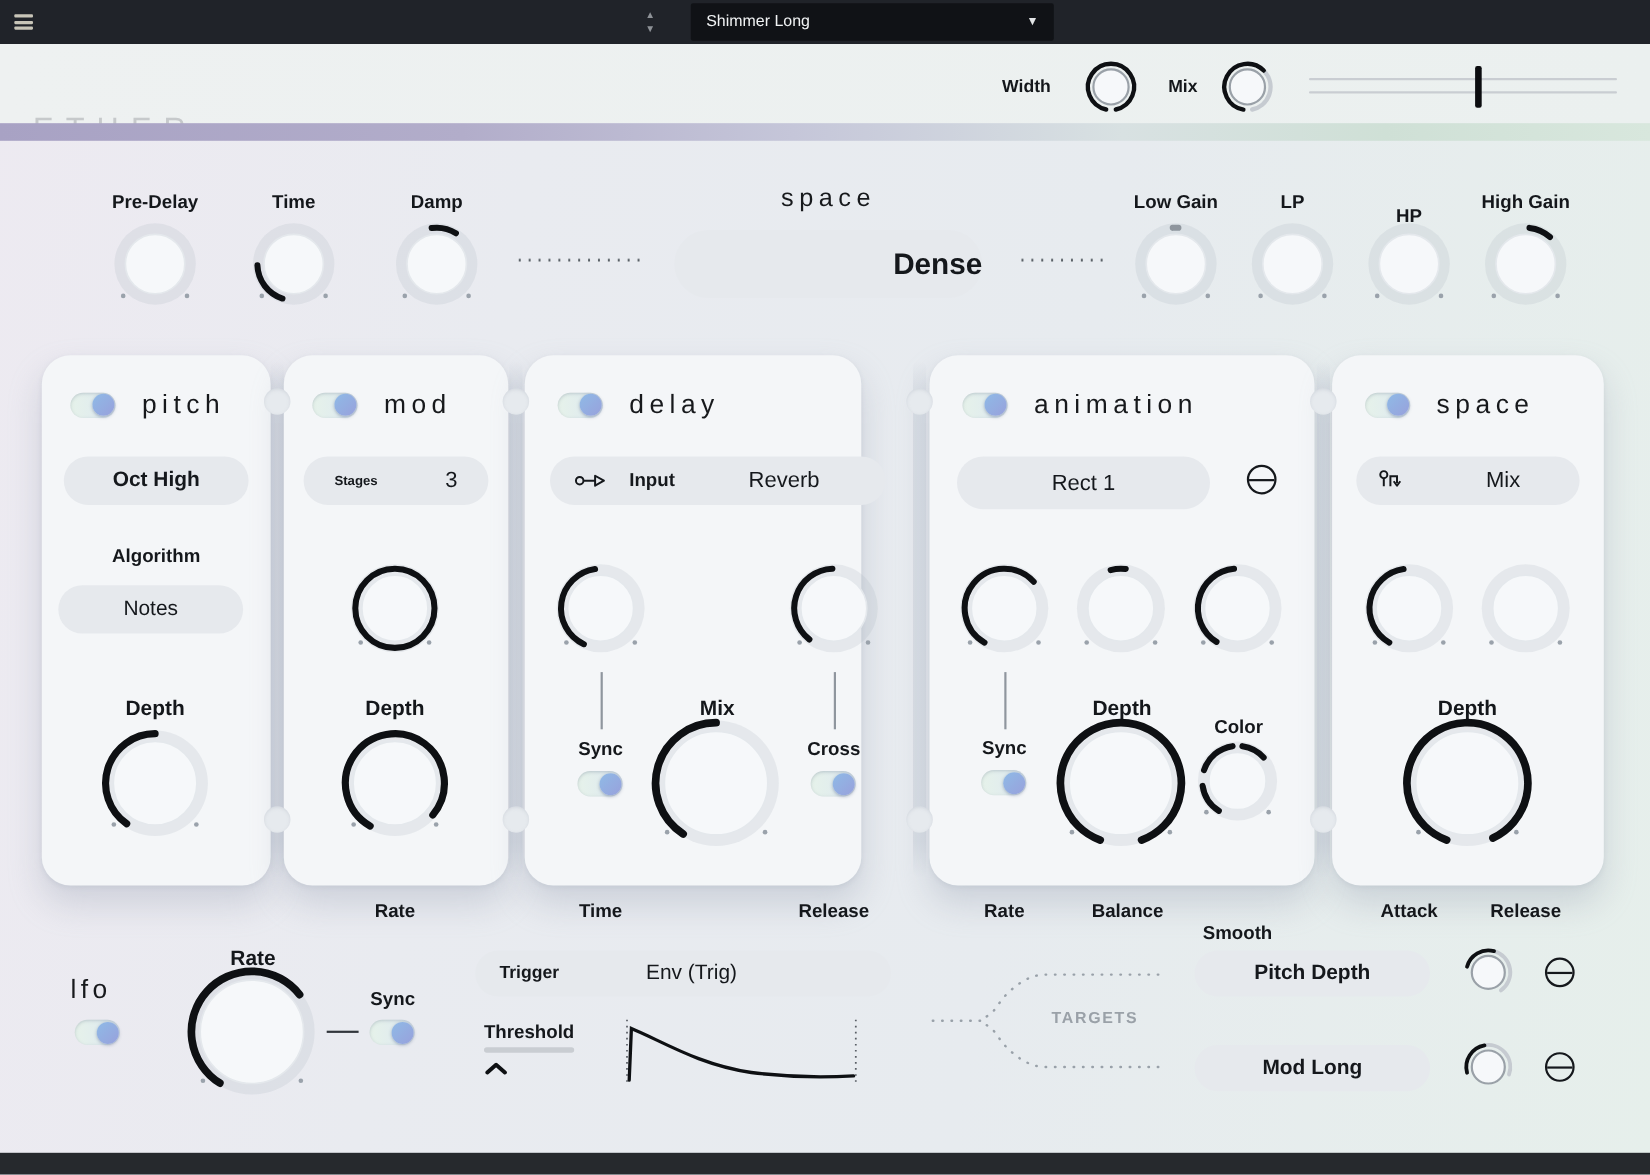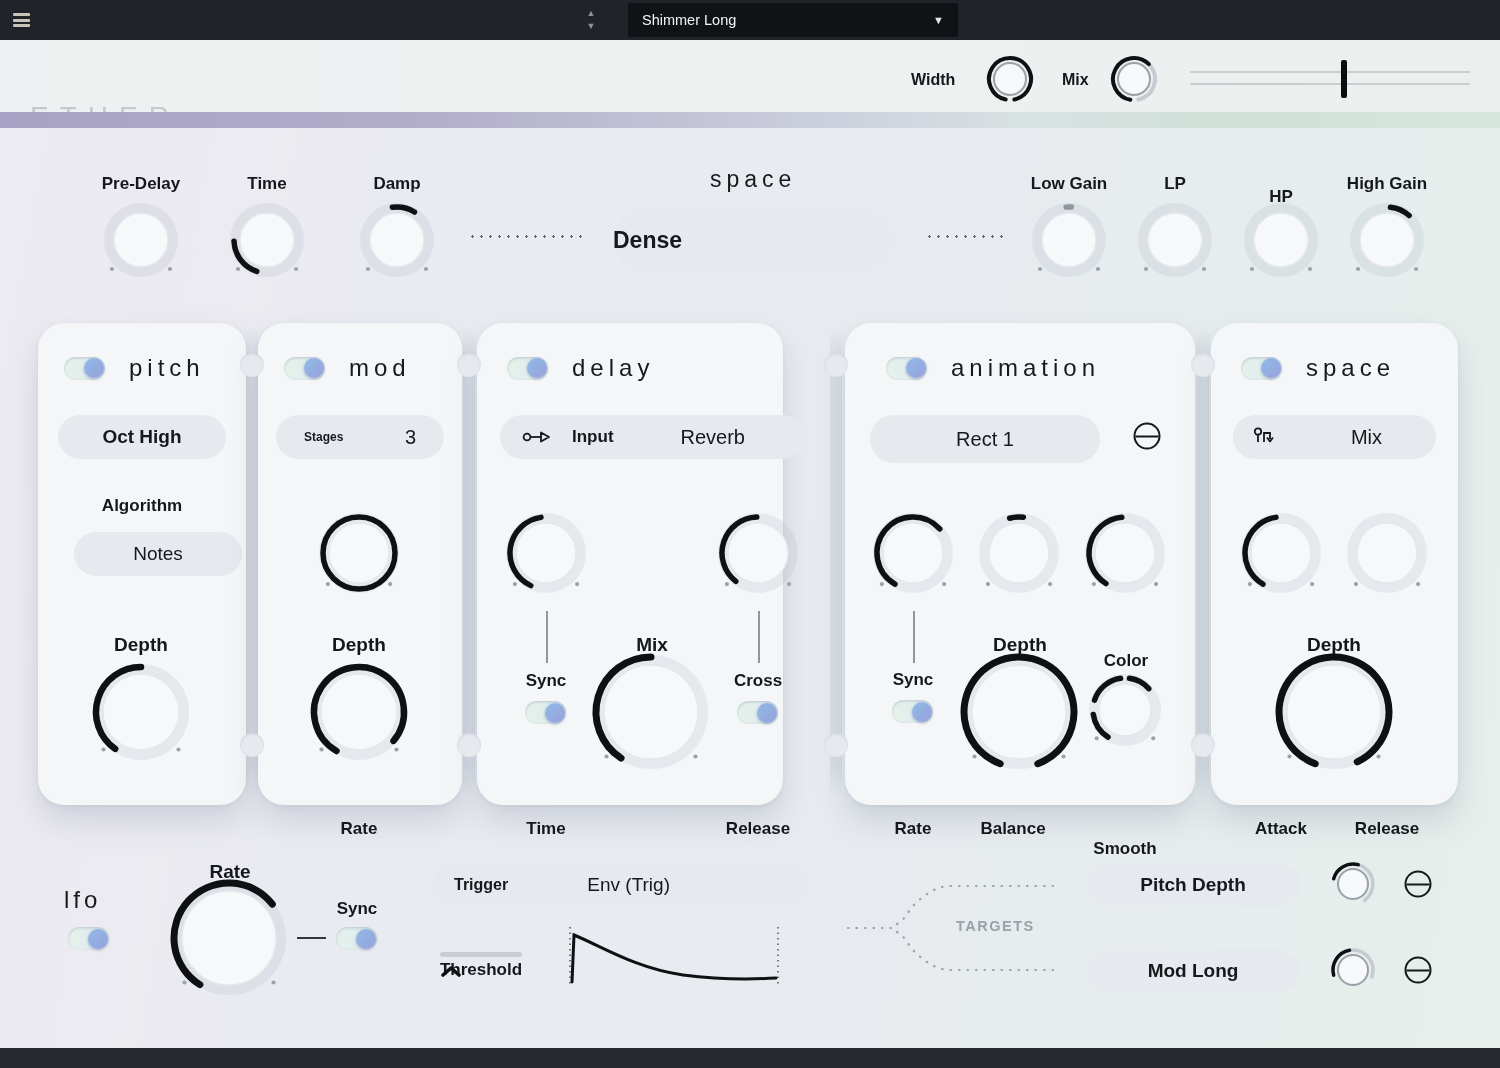--- a/index.html
+++ b/index.html
@@ -118,21 +118,21 @@
         <circle r="27" fill="#f6f8fa" stroke="#e4e8ec" stroke-width="1.5"></circle>
         <path d="M -4.59 -32.68 A 33 33 0 0 1 17.49 -27.99" fill="none" stroke="#0e1013" stroke-width="5.5" stroke-linecap="round"></path>
         <circle cx="29.0" cy="29.0" r="2.1" fill="#9aa2ab"></circle>
         <circle cx="-29.0" cy="29.0" r="2.1" fill="#9aa2ab"></circle>
       </svg>
     </div>
 
   <div class="dotline" style="left:468px;top:235px;width:118px;"></div>
 
   <div class="script-title" style="left:710px;top:166px;font-size:23px;letter-spacing:5px;">space</div>
-  <div class="pill" style="left:613px;top:209px;width:280px;height:62px;border-radius:31px;justify-content:flex-start;font-size:23px;font-weight:600;">
+  <div class="pill" style="left:613px;top:209px;width:280px;height:62px;border-radius:31px;justify-content:flex-end;font-size:27px;font-weight:600;">
     <span>Dense</span>
   </div>
 
   <div class="dotline" style="left:925px;top:235px;width:84px;"></div>
 
   <div class="lbl" style="left:1069px;top:174px;">Low Gain</div>
   <div class="knob" style="left:1069px;top:240px;">
       <svg width="94" height="94" viewBox="-47 -47 94 94">
         <circle r="37" fill="rgba(168,178,191,0.20)"></circle>
         <circle r="27" fill="#f6f8fa" stroke="#e4e8ec" stroke-width="1.5"></circle>
@@ -177,21 +177,21 @@
 
   <div class="panel" style="left:38px;width:208px;">
     <div class="panel-head">
       <div class="toggle" style="position:relative;"></div>
       <div class="panel-title">pitch</div>
     </div>
     <div class="pill" style="left:20px;top:92px;width:168px;height:44px;justify-content:center;font-size:19px;font-weight:600;">
       <span>Oct High</span>
     </div>
     <div class="lbl" style="left:104px;top:173px;">Algorithm</div>
-    <div class="pill" style="left:36px;top:209px;width:168px;height:44px;justify-content:center;font-size:19px;font-weight:500;">
+    <div class="pill" style="left:15px;top:209px;width:168px;height:44px;justify-content:center;font-size:19px;font-weight:500;">
       <span>Notes</span>
     </div>
     <div class="lbl big" style="left:103px;top:311px;">Depth</div>
     <div class="knob" style="left:103px;top:389px;">
         <svg width="118" height="118" viewBox="-59 -59 118 118">
           <circle r="48" fill="rgba(168,178,191,0.20)"></circle>
           <circle r="38" fill="#f6f8fa" stroke="#e4e8ec" stroke-width="1.5"></circle>
           <path d="M -25.81 36.86 A 45 45 0 0 1 -0.00 -45.00" fill="none" stroke="#0e1013" stroke-width="6.5" stroke-linecap="round"></path>
           <circle cx="37.5" cy="37.5" r="2.1" fill="#9aa2ab"></circle>
           <circle cx="-37.5" cy="37.5" r="2.1" fill="#9aa2ab"></circle>
@@ -278,39 +278,39 @@
           <circle cx="-44.5" cy="44.5" r="2.1" fill="#9aa2ab"></circle>
         </svg>
       </div>
     <div class="lbl" style="left:69px;top:348px;">Sync</div>
     <div class="toggle" style="left:48px;top:378px;"></div>
     <div class="lbl" style="left:281px;top:348px;">Cross</div>
     <div class="toggle" style="left:260px;top:378px;"></div>
   </div>
 
   <div class="panel" style="left:845px;width:350px;">
-    <div class="panel-head" style="left:41px;">
+    <div class="panel-head" style="left:30px;">
       <div class="toggle" style="position:relative;"></div>
       <div class="panel-title">animation</div>
     </div>
     <div class="pill" style="left:25px;top:92px;width:230px;height:48px;justify-content:center;font-size:20px;font-weight:500;">
       <span>Rect 1</span>
     </div>
     <div class="minus" style="left:302px;top:113px;"></div>
     <div class="lbl" style="left:68px;top:496px;">Rate</div>
     <div class="knob" style="left:68px;top:230px;">
         <svg width="100" height="100" viewBox="-50 -50 100 100">
           <circle r="40" fill="rgba(168,178,191,0.20)"></circle>
           <circle r="30" fill="#f6f8fa" stroke="#e4e8ec" stroke-width="1.5"></circle>
           <path d="M -18.00 31.18 A 36 36 0 1 1 26.75 -24.09" fill="none" stroke="#0e1013" stroke-width="5.5" stroke-linecap="round"></path>
           <circle cx="31.1" cy="31.1" r="2.1" fill="#9aa2ab"></circle>
           <circle cx="-31.1" cy="31.1" r="2.1" fill="#9aa2ab"></circle>
         </svg>
       </div>
-    <div class="lbl" style="left:168px;top:496px;text-align:right;">Balance</div>
+    <div class="lbl" style="left:180px;top:496px;text-align:right;">Balance</div>
     <div class="knob" style="left:174px;top:230px;">
         <svg width="100" height="100" viewBox="-50 -50 100 100">
           <circle r="40" fill="rgba(168,178,191,0.20)"></circle>
           <circle r="30" fill="#f6f8fa" stroke="#e4e8ec" stroke-width="1.5"></circle>
           <path d="M -9.32 -34.77 A 36 36 0 0 1 4.39 -35.73" fill="none" stroke="#0e1013" stroke-width="5.5" stroke-linecap="round"></path>
           <circle cx="31.1" cy="31.1" r="2.1" fill="#9aa2ab"></circle>
           <circle cx="-31.1" cy="31.1" r="2.1" fill="#9aa2ab"></circle>
         </svg>
       </div>
     <div class="lbl" style="left:280px;top:496px;margin-top:20px;">Smooth</div>
@@ -420,21 +420,21 @@
     </div>
   <div class="dash" style="left:297px;top:937px;width:29px;"></div>
   <div class="lbl" style="left:357px;top:899px;">Sync</div>
   <div class="toggle" style="left:336px;top:927px;"></div>
 
   <div class="pill" style="left:432px;top:864px;width:378px;height:42px;padding:0 22px;">
     <span style="font-size:16px;font-weight:700;">Trigger</span>
     <span style="font-size:19px;font-weight:500;margin-left:auto;margin-right:118px;">Env (Trig)</span>
   </div>
 
-  <div class="lbl" style="left:481px;top:960px;text-align:center;">Threshold</div>
+  <div class="lbl" style="left:481px;top:929px;text-align:center;">Threshold</div>
   <div class="threshold-bar"></div>
   <div style="position:absolute;left:441px;top:965px;">
     <svg width="20" height="13" viewBox="0 0 20 13">
         <polyline points="2,10 10,3 18,10" fill="none" stroke="#0e1013" stroke-width="3.6" stroke-linecap="round" stroke-linejoin="round"></polyline>
       </svg>
   </div>
 
   <div style="position:absolute;left:563px;top:924px;">
     <svg width="222" height="64" viewBox="0 0 222 64">
       <line x1="7" y1="3" x2="7" y2="61" stroke="#5a5f66" stroke-width="1.6" stroke-dasharray="1.5 4"></line>

